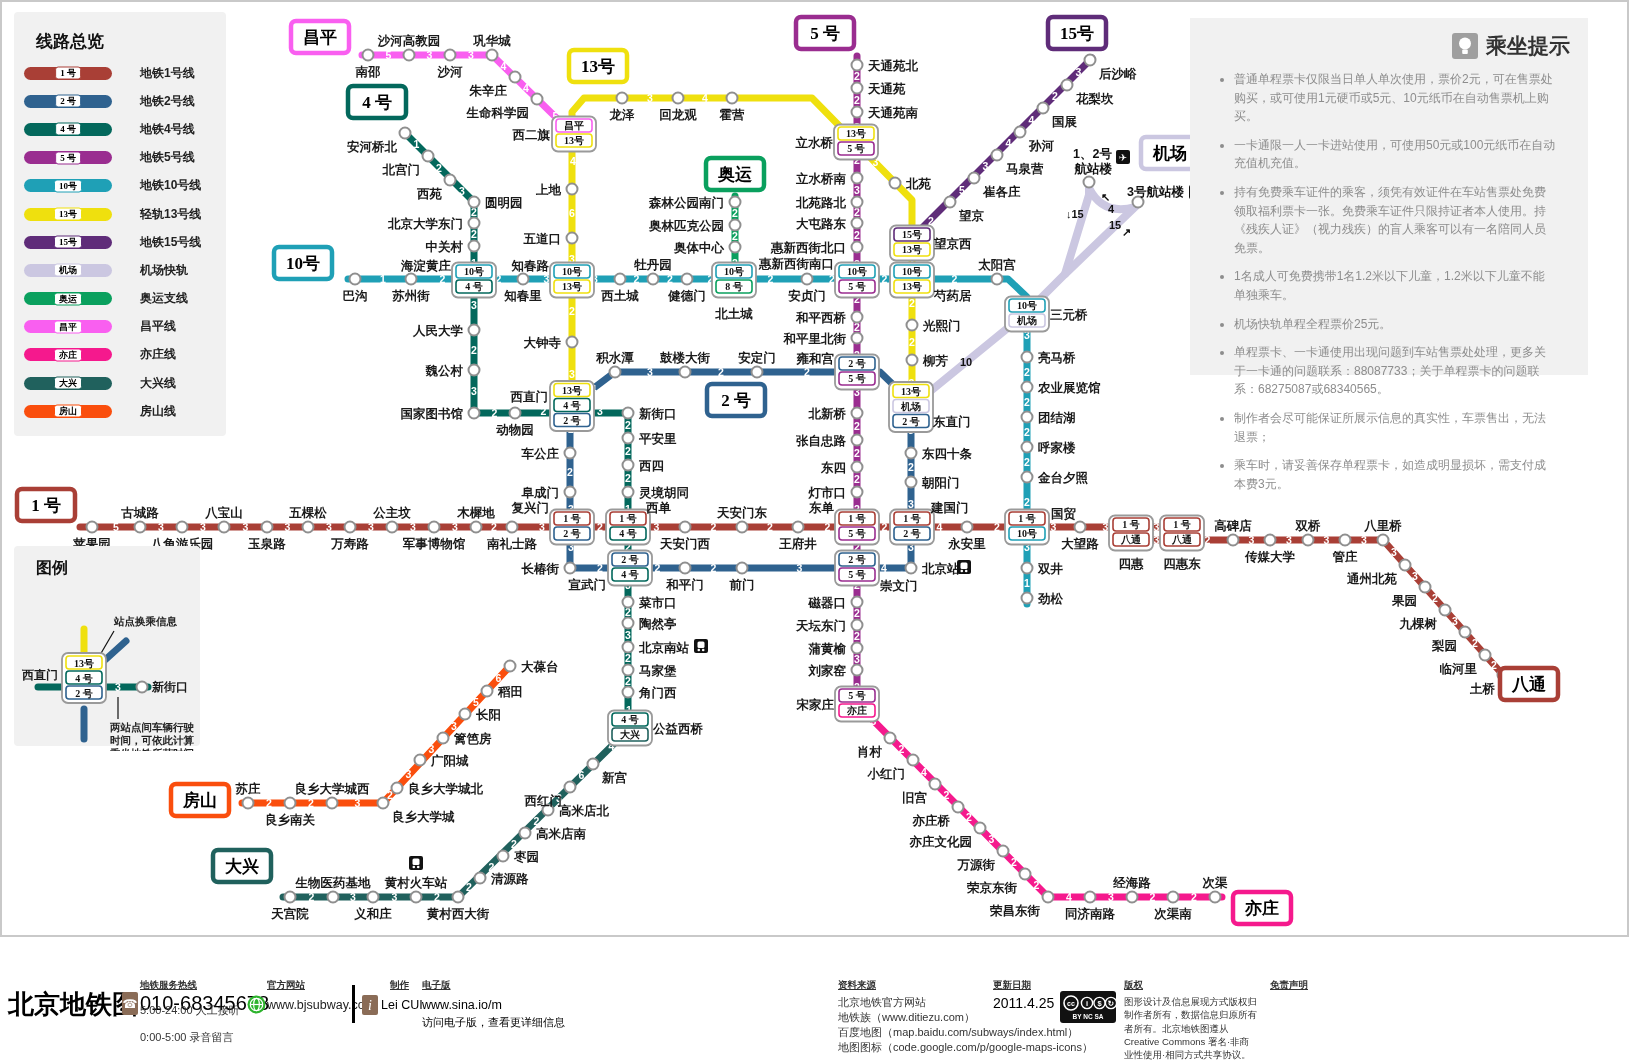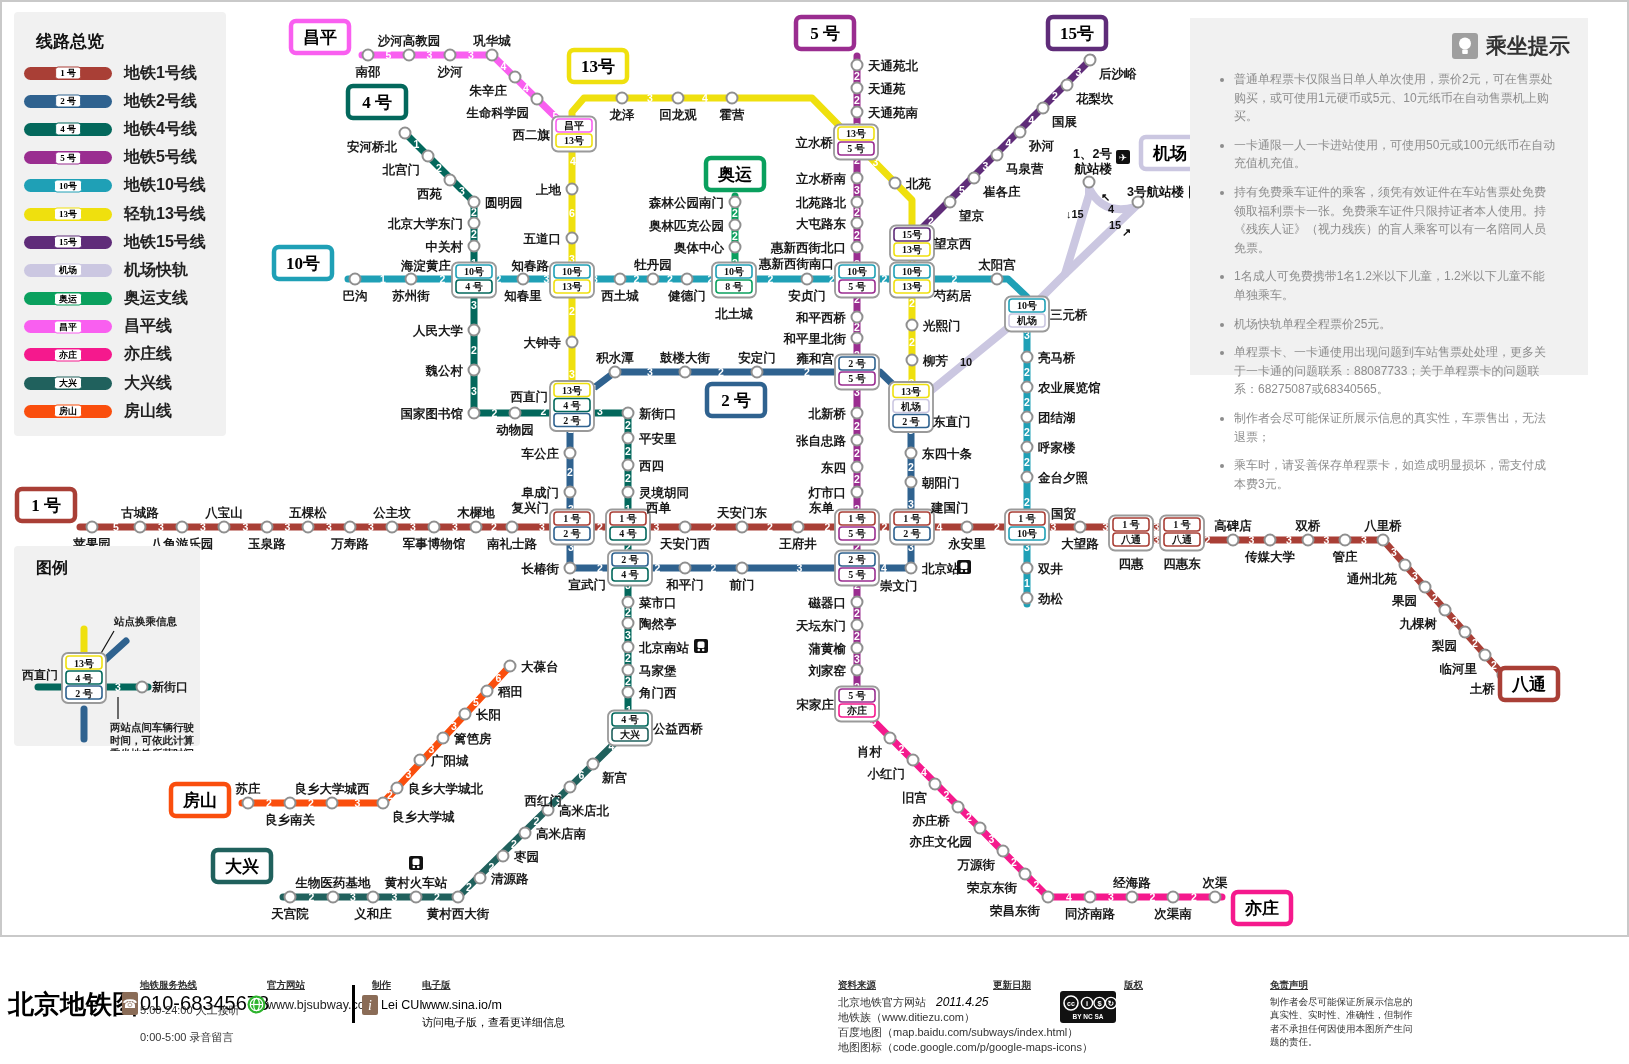--- a/index.html
+++ b/index.html
@@ -8,21 +8,21 @@
   #map-svg{position:absolute;left:0;top:0;}
   .panel{position:absolute;background:#f1f1f1;border-radius:4px;}
   
   #legend{left:14px;top:12px;width:212px;height:424px;}
   #legend .ttl{font-size:17px;font-weight:bold;color:#111;padding:18px 0 6px 22px;}
   .lg-row{display:flex;align-items:center;height:28.2px;padding-left:10px;}
   .lg-pill{position:relative;width:88px;height:13px;border-radius:7px;flex:none;}
   .lg-badge{position:absolute;left:50%;top:50%;transform:translate(-50%,-50%);
             background:#fff;border-radius:3px;font-size:9px;line-height:11px;
             padding:0 4px;white-space:nowrap;font-family:"Liberation Serif",serif;font-weight:bold;}
-  .lg-label{margin-left:12px;font-size:16px;font-weight:600;color:#222;}
+  .lg-label{margin-left:28px;font-size:12px;font-weight:600;color:#222;}
   
   #sample{left:14px;top:546px;width:186px;height:200px;}
   #sample .ttl{font-size:16px;font-weight:bold;color:#111;padding:12px 0 0 22px;}
   
   #tips{left:1190px;top:18px;width:398px;height:357px;border-radius:0;}
   #tips .hd{display:flex;justify-content:flex-end;align-items:center;padding:14px 18px 4px 0;}
   #tips .hd .t{font-size:21px;font-weight:bold;color:#333;margin-left:8px;}
   #tips ul{margin:6px 16px 0 0;padding:0 16px 0 44px;}
   #tips li{font-size:12px;line-height:1.55;color:#8d8d8d;margin-bottom:10px;}
   
@@ -981,51 +981,51 @@
     <div class="f-abs" id="f-url" style="left:267px;top:63px;">www.bjsubway.com</div>
 
     <div class="f-abs" style="left:352px;top:50px;width:3px;height:38px;background:#000;"></div>
 
     <div class="f-abs" style="left:362px;top:60px;">
       <svg width="16" height="20">
           <rect width="16" height="20" rx="2" fill="#8a6c57"></rect>
         <text x="8" y="15" text-anchor="middle" font-size="14" fill="#fff" font-style="italic" font-family="Liberation Serif,serif">i</text>
         </svg>
     </div>
-    <div class="f-abs f-h" style="left:372px;top:44px;">制作</div>
+    <div class="f-abs f-h" style="left:390px;top:44px;">制作</div>
     <div class="f-abs" style="left:381px;top:63px;font-size:12.5px;">Lei CUI</div>
 
     <div class="f-abs f-h" style="left:422px;top:44px;">电子版</div>
     <div class="f-abs" style="left:422px;top:63px;font-size:12.5px;">www.sina.io/m</div>
     <div class="f-abs" style="left:422px;top:80px;font-size:11px;">访问电子版，查看更详细信息</div>
 
     <div class="f-abs f-h" style="left:838px;top:44px;">资料来源</div>
     <div class="f-abs f-small" id="f-sources" style="left:838px;top:60px;">
         <div>北京地铁官方网站</div>
         <div>地铁族（www.ditiezu.com）</div>
         <div>百度地图（map.baidu.com/subways/index.html）</div>
         <div>地图图标（code.google.com/p/google-maps-icons）</div>
       </div>
 
     <div class="f-abs f-h" style="left:993px;top:44px;">更新日期</div>
-    <div class="f-abs" style="left:936px;top:60px;font-size:12px;font-style:italic;">2011.4.25</div>
+    <div class="f-abs" style="left:993px;top:60px;font-size:14px;">2011.4.25</div>
 
     <div class="f-abs" style="left:1060px;top:56px;">
       <svg width="56" height="32">
           <rect width="56" height="32" rx="3" fill="#111"></rect>
         <circle cx="11" cy="12" r="7" fill="none" stroke="#fff" stroke-width="1.6"></circle>
         <text x="11" y="15" text-anchor="middle" font-size="7" fill="#fff" font-weight="bold">cc</text>
         <circle cx="27" cy="12" r="5.6" fill="none" stroke="#fff" stroke-width="1.4"></circle>
         <text x="27" y="15" text-anchor="middle" font-size="7.5" fill="#fff" font-weight="bold">i</text>
         <circle cx="39.5" cy="12" r="5.6" fill="none" stroke="#fff" stroke-width="1.4"></circle>
         <text x="39.5" y="15" text-anchor="middle" font-size="7.5" fill="#fff" font-weight="bold">$</text>
         <circle cx="51" cy="12" r="5.6" fill="none" stroke="#fff" stroke-width="1.4"></circle>
         <text x="51" y="15" text-anchor="middle" font-size="7.5" fill="#fff" font-weight="bold">↻</text>
         <text x="28" y="28" text-anchor="middle" font-size="6.5" fill="#fff" font-weight="bold" id="cc-bar">BY NC SA</text>
         </svg>
     </div>
 
     <div class="f-abs f-h" style="left:1124px;top:44px;">版权</div>
+    <div class="f-block" style="position:absolute;left:1124px;top:60px;width:133px;">图形设计及信息展现方式版权归制作者所有，数据信息归原所有者所有。北京地铁图遵从Creative Commons 署名·非商业性使用·相同方式共享协议。</div>
 
     <div class="f-abs f-h" style="left:1270px;top:44px;">免责声明</div>
-    <div class="f-block" style="position:absolute;left:1270px;top:60px;width:145px;">制作者会尽可能保证所展示信息的真实性、实时性、准确性，但制作者不承担任何因使用本图所产生问题的责任。</div>
   </div>
 </div>
 
 </body></html>

